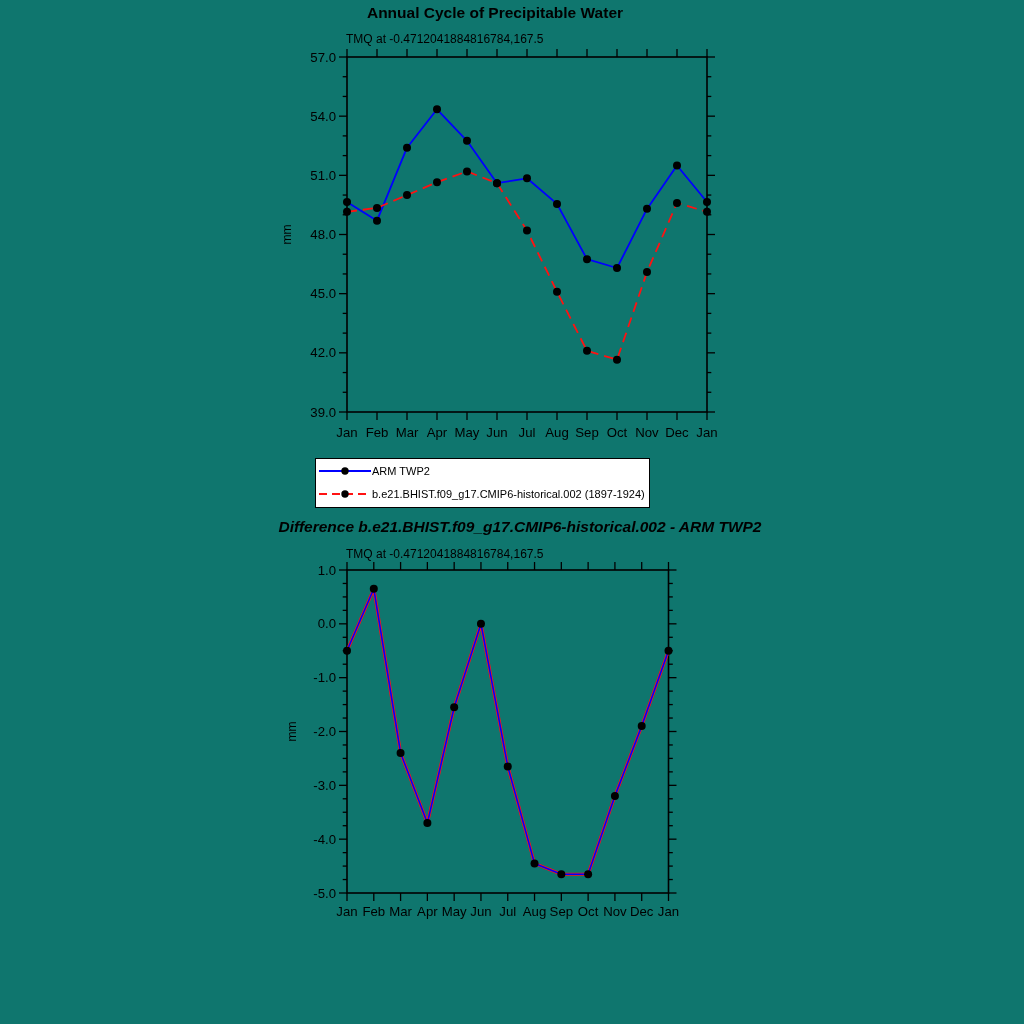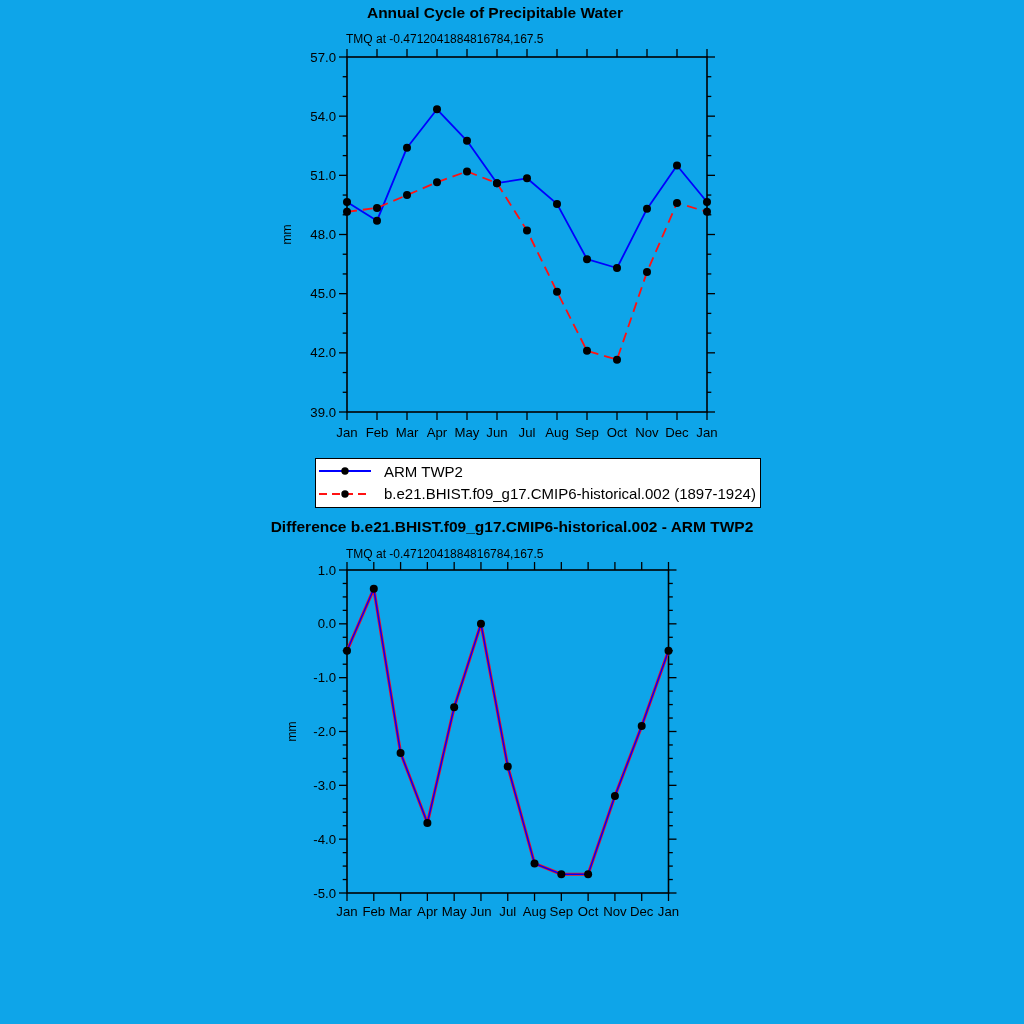--- a/index.html
+++ b/index.html
@@ -11,37 +11,37 @@
     width: 1024px;
     height: 1024px;
     position: relative;
     overflow: hidden;
     font-family: "Liberation Sans", sans-serif;
     color: #000000;
   }
   .page {
     position: absolute;
     inset: 0;
-    background: #0ea5e9;
+    background: #0f766e;
   }
   .chart-title {
     position: absolute;
     font-weight: bold;
     font-size: 15.5px;
     text-align: center;
     white-space: nowrap;
   }
   .chart-subtitle {
     position: absolute;
     font-size: 12px;
     white-space: nowrap;
   }
   #title1 { left: 0; width: 990px; top: 4px; }
   #subtitle1 { left: 346px; top: 32px; }
-  #title2 { left: 8px; width: 1008px; top: 518px; }
+  #title2 { left: 16px; width: 1008px; top: 518px; font-style: italic; }
   #subtitle2 { left: 346px; top: 547px; }
   #chart-canvas {
     position: absolute;
     left: 0;
     top: 0;
   }
   .legend-box {
     position: absolute;
     left: 315px;
     top: 458px;
@@ -49,22 +49,22 @@
     background: #ffffff;
     padding: 1px 4px 2px 2px;
   }
   .legend-row {
     display: flex;
     align-items: center;
     height: 22.5px;
     white-space: nowrap;
   }
   .legend-label {
-    font-size: 15px;
-    margin-left: 12px;
+    font-size: 11px;
+    margin-left: 0;
   }
   .leg-sample { display: block; }
 </style>
 </head>
 <body>
 
 <div class="page">
 
   <div id="title1" class="chart-title">Annual Cycle of Precipitable Water</div>
   <div id="subtitle1" class="chart-subtitle">TMQ at -0.4712041884816784,167.5</div>

